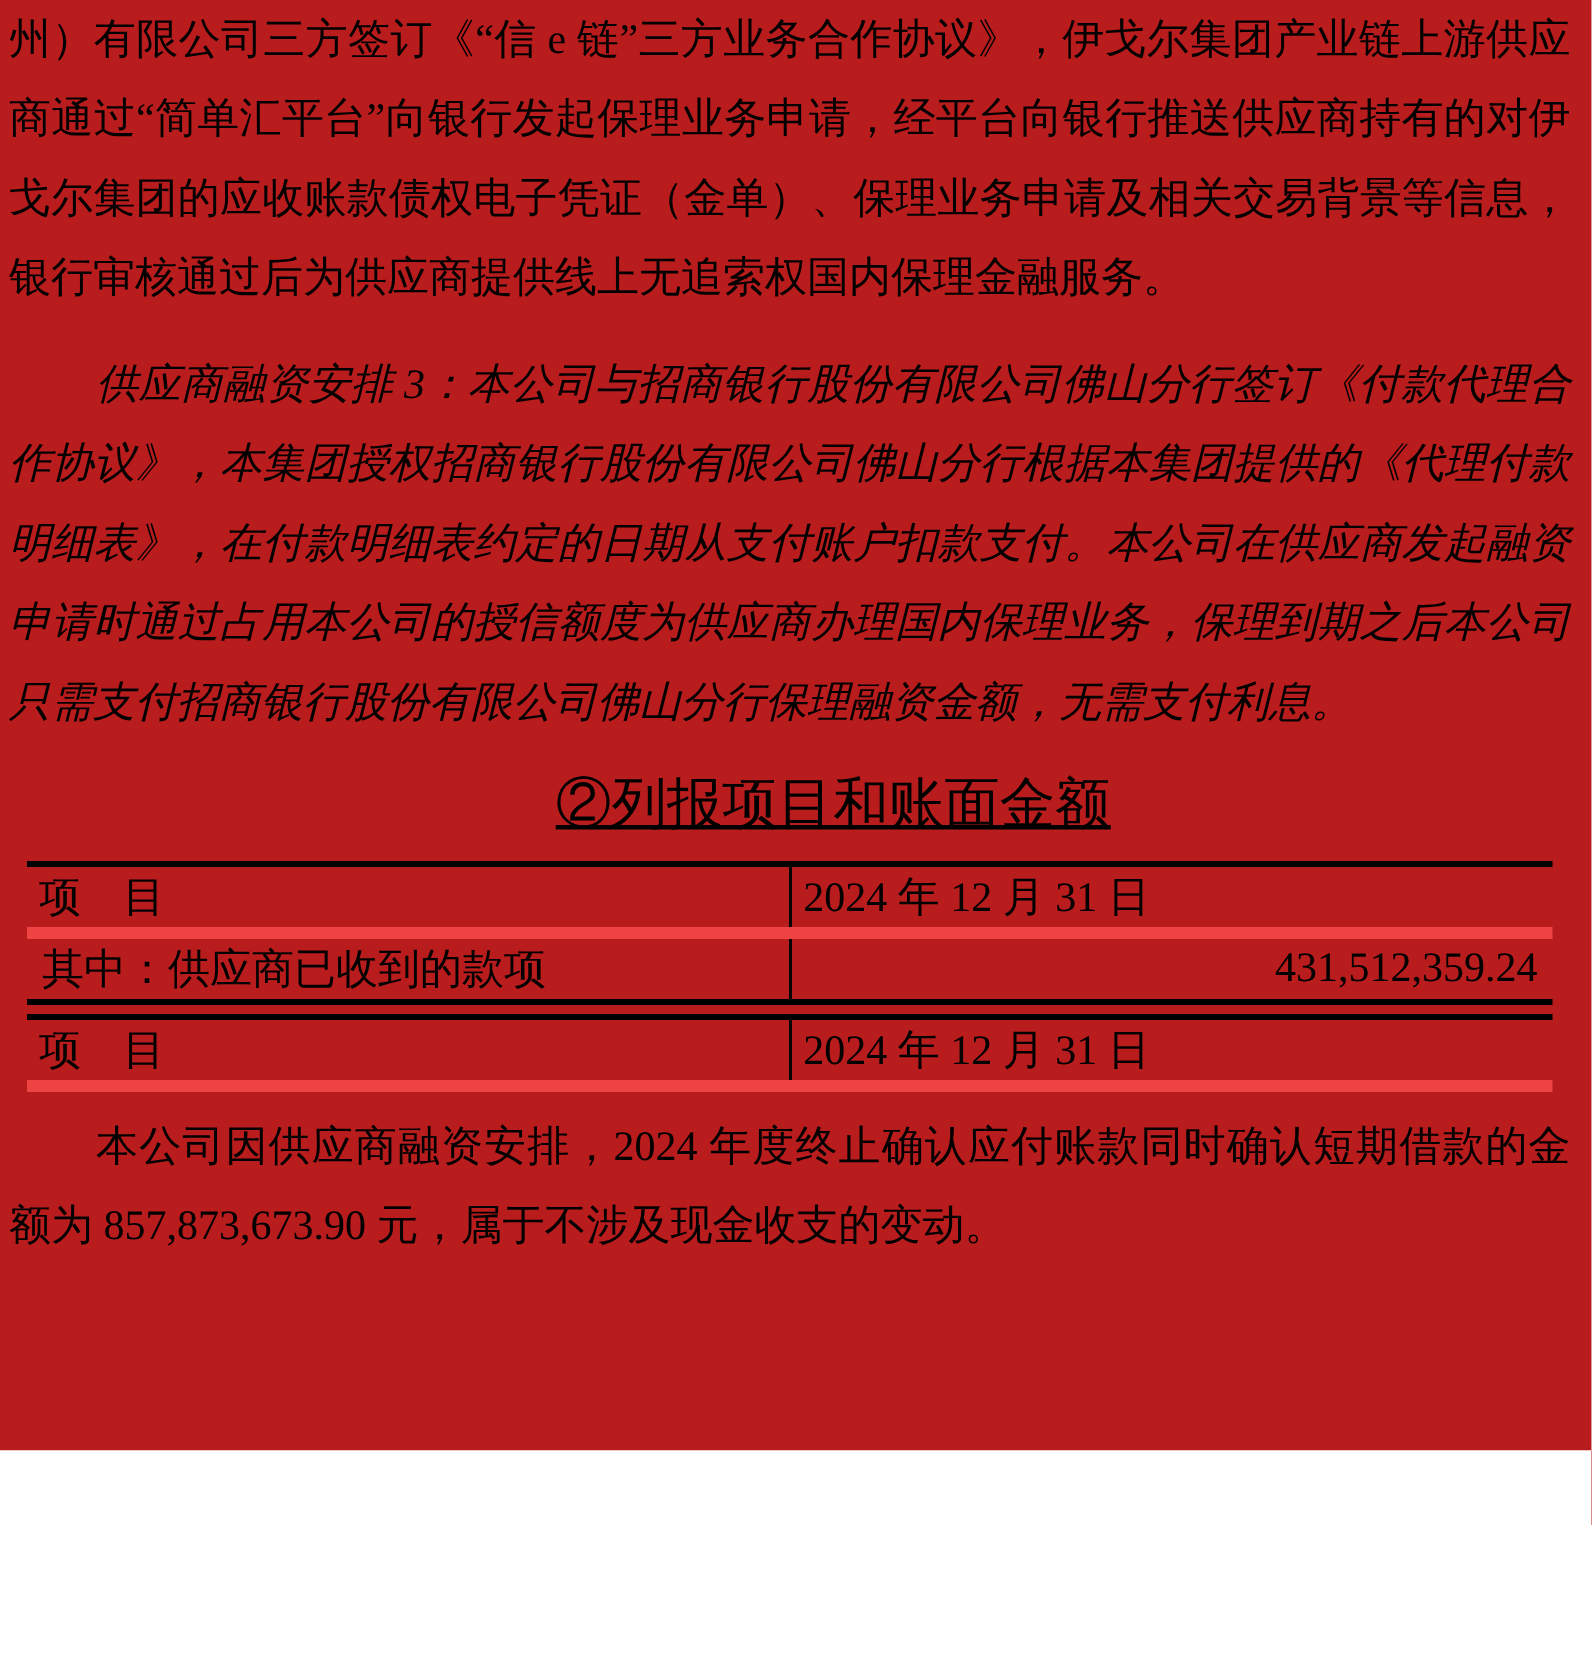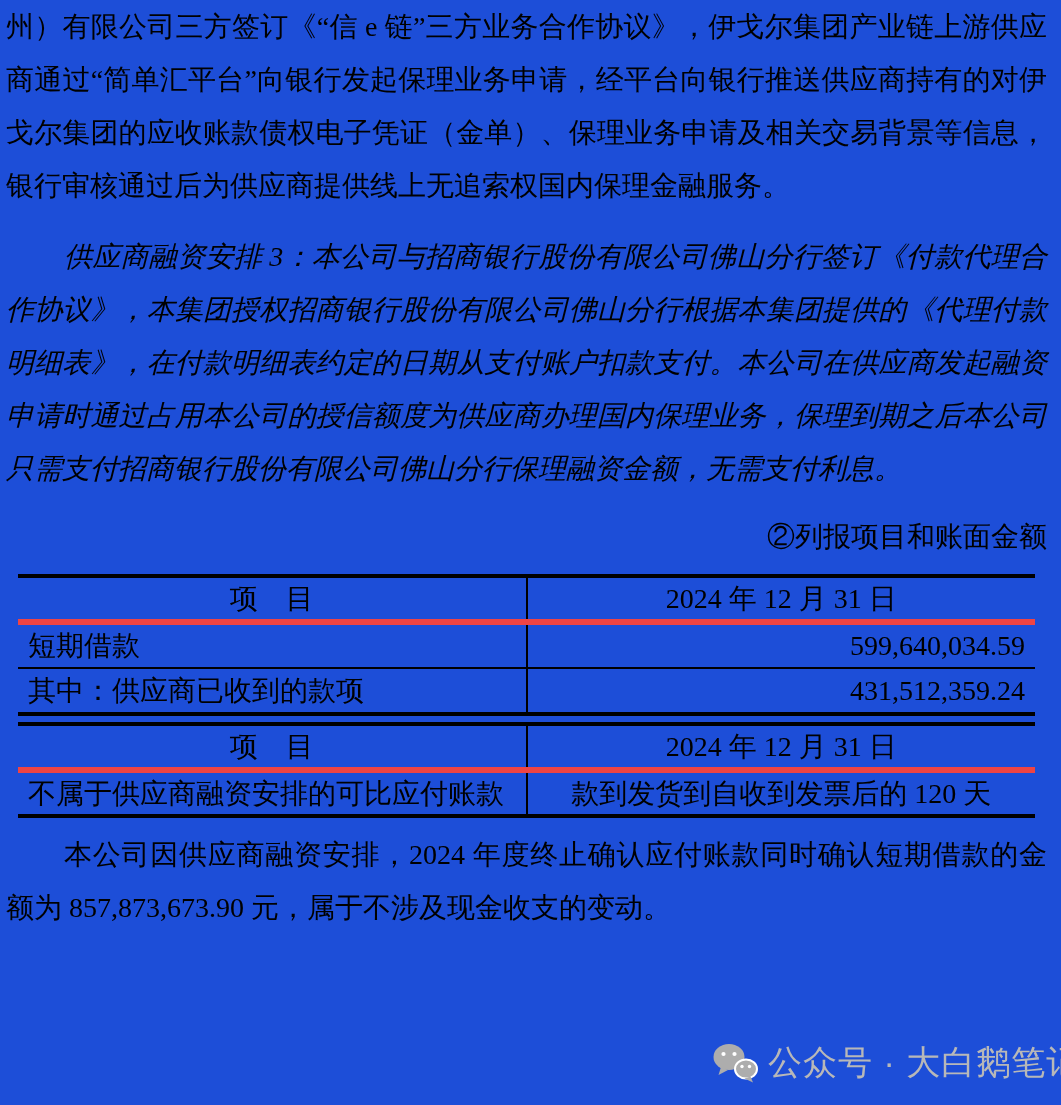--- a/index.html
+++ b/index.html
@@ -1,41 +1,42 @@
 <!DOCTYPE html>
 <html><head>
 <meta charset="utf-8">
 <style>
   * { margin: 0; padding: 0; box-sizing: border-box; }
   html, body { background: #ffffff; }
   .page {
     position: relative;
     width: 1061px;
-    height: 1105px;
-    background: #1d4ed8;
+    height: 967px;
+    background: #b91c1c;
     color: #000000;
     font-family: "Liberation Serif", "DejaVu Serif", serif;
     overflow: hidden;
   }
   .content {
     padding: 0 14px 0 6px;
   }
   .body-text {
     font-size: 28px;
     line-height: 53px;
     text-align: justify;
     color: #000000;
   }
   .indent { text-indent: 58px; }
   .para-arr3 { margin-top: 18px; font-style: italic; }
   .heading {
-    font-size: 28px;
+    font-size: 37px;
     line-height: 53px;
     text-indent: 58px;
-    text-align: right;
+    text-align: center;
+    text-decoration: underline;
   }
   .heading-2 { margin-top: 15px; }
   .heading-3 { margin-top: 13px; }
   .heading-4 { margin-top: 14px; text-indent: 58px; }
   .para-noncash { margin-top: 10px; }
 
   table.fin-table {
     border-collapse: collapse;
     width: 1017px;
     margin-left: 12px;
@@ -49,21 +50,21 @@
   table.fin-table th,
   table.fin-table td {
     font-weight: normal;
     height: 46px;
     vertical-align: middle;
     padding: 0 8px;
   }
   table.fin-table col.c1 { width: 50%; }
   table.fin-table col.c2 { width: 50%; }
   table.fin-table .divider { border-right: 2px solid #000000; }
-  table.fin-table thead th { border-bottom: 6px solid #ef4444; text-align: center; }
+  table.fin-table thead th { border-bottom: 8px solid #ef4444; text-align: left; }
   table.fin-table tbody tr:not(:last-child) td { border-bottom: 2px solid #000000; }
   table.fin-table td.cell-item { text-align: left; padding-left: 10px; }
   table.fin-table td.cell-num  { text-align: right; padding-right: 10px; }
   table.fin-table td.cell-center { text-align: center; }
 
   .watermark {
     position: absolute;
     left: 712px;
     top: 1040px;
     display: flex;
@@ -95,47 +96,39 @@
           <col class="c2">
         </colgroup>
       <thead>
         <tr>
           <th class="divider">项　目</th>
           <th>2024 年 12 月 31 日</th>
         </tr>
       </thead>
       <tbody>
         <tr>
-          <td class="divider cell-item">短期借款</td>
-          <td class="cell-num">599,640,034.59</td>
-        </tr>
-        <tr>
           <td class="divider cell-item">其中：供应商已收到的款项</td>
           <td class="cell-num">431,512,359.24</td>
         </tr>
       </tbody>
     </table>
 
 
     <table class="fin-table table-due">
       <colgroup>
           <col class="c1">
           <col class="c2">
         </colgroup>
       <thead>
         <tr>
           <th class="divider">项　目</th>
           <th>2024 年 12 月 31 日</th>
         </tr>
       </thead>
       <tbody>
-        <tr>
-          <td class="divider cell-item">不属于供应商融资安排的可比应付账款</td>
-          <td class="cell-center">款到发货到自收到发票后的 120 天</td>
-        </tr>
       </tbody>
     </table>
 
 
     <p class="body-text indent para-noncash">本公司因供应商融资安排，2024 年度终止确认应付账款同时确认短期借款的金额为 857,873,673.90 元，属于不涉及现金收支的变动。</p>
 
   </div>
 
   <div class="watermark">
     <span class="wm-icon">

